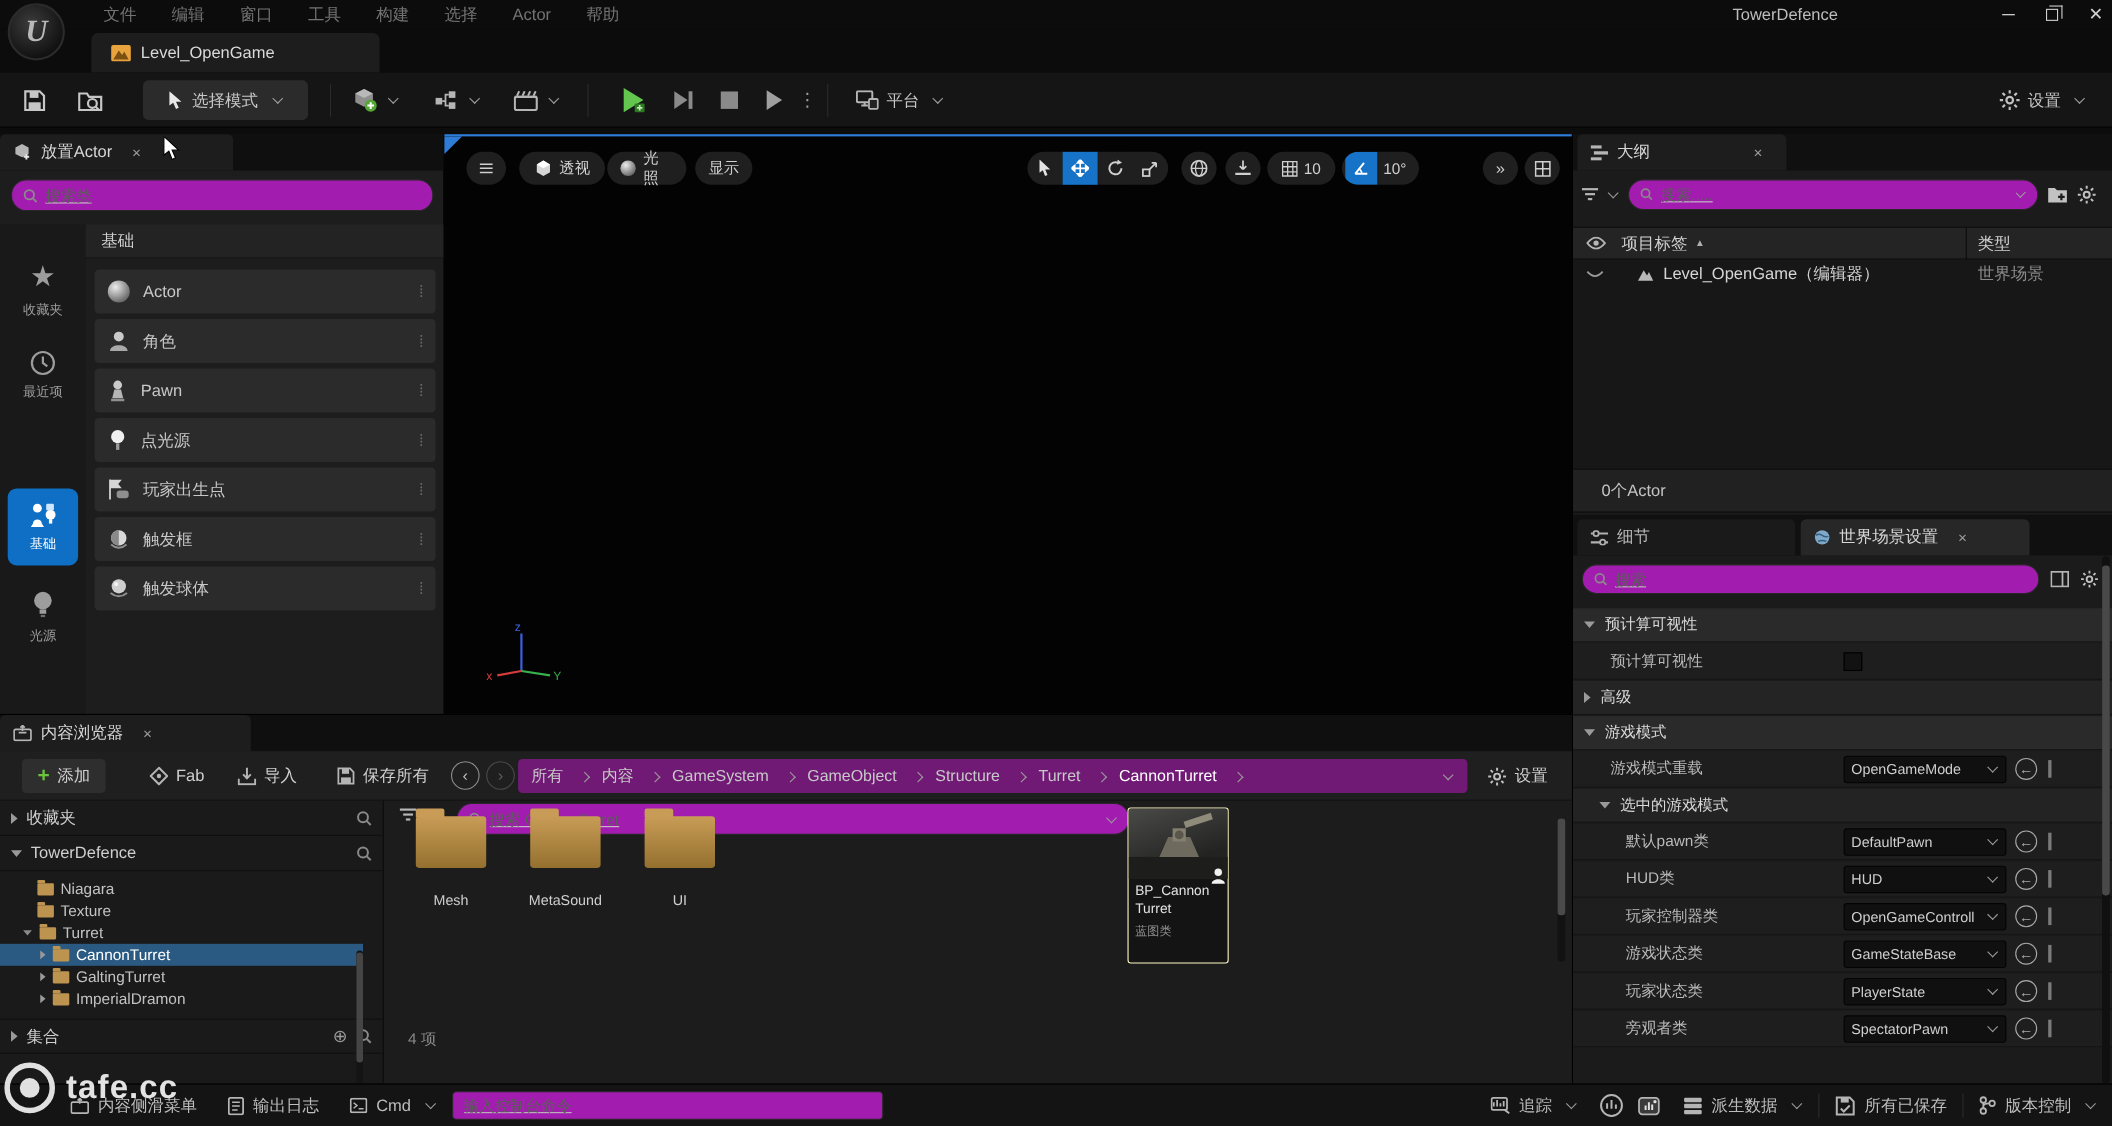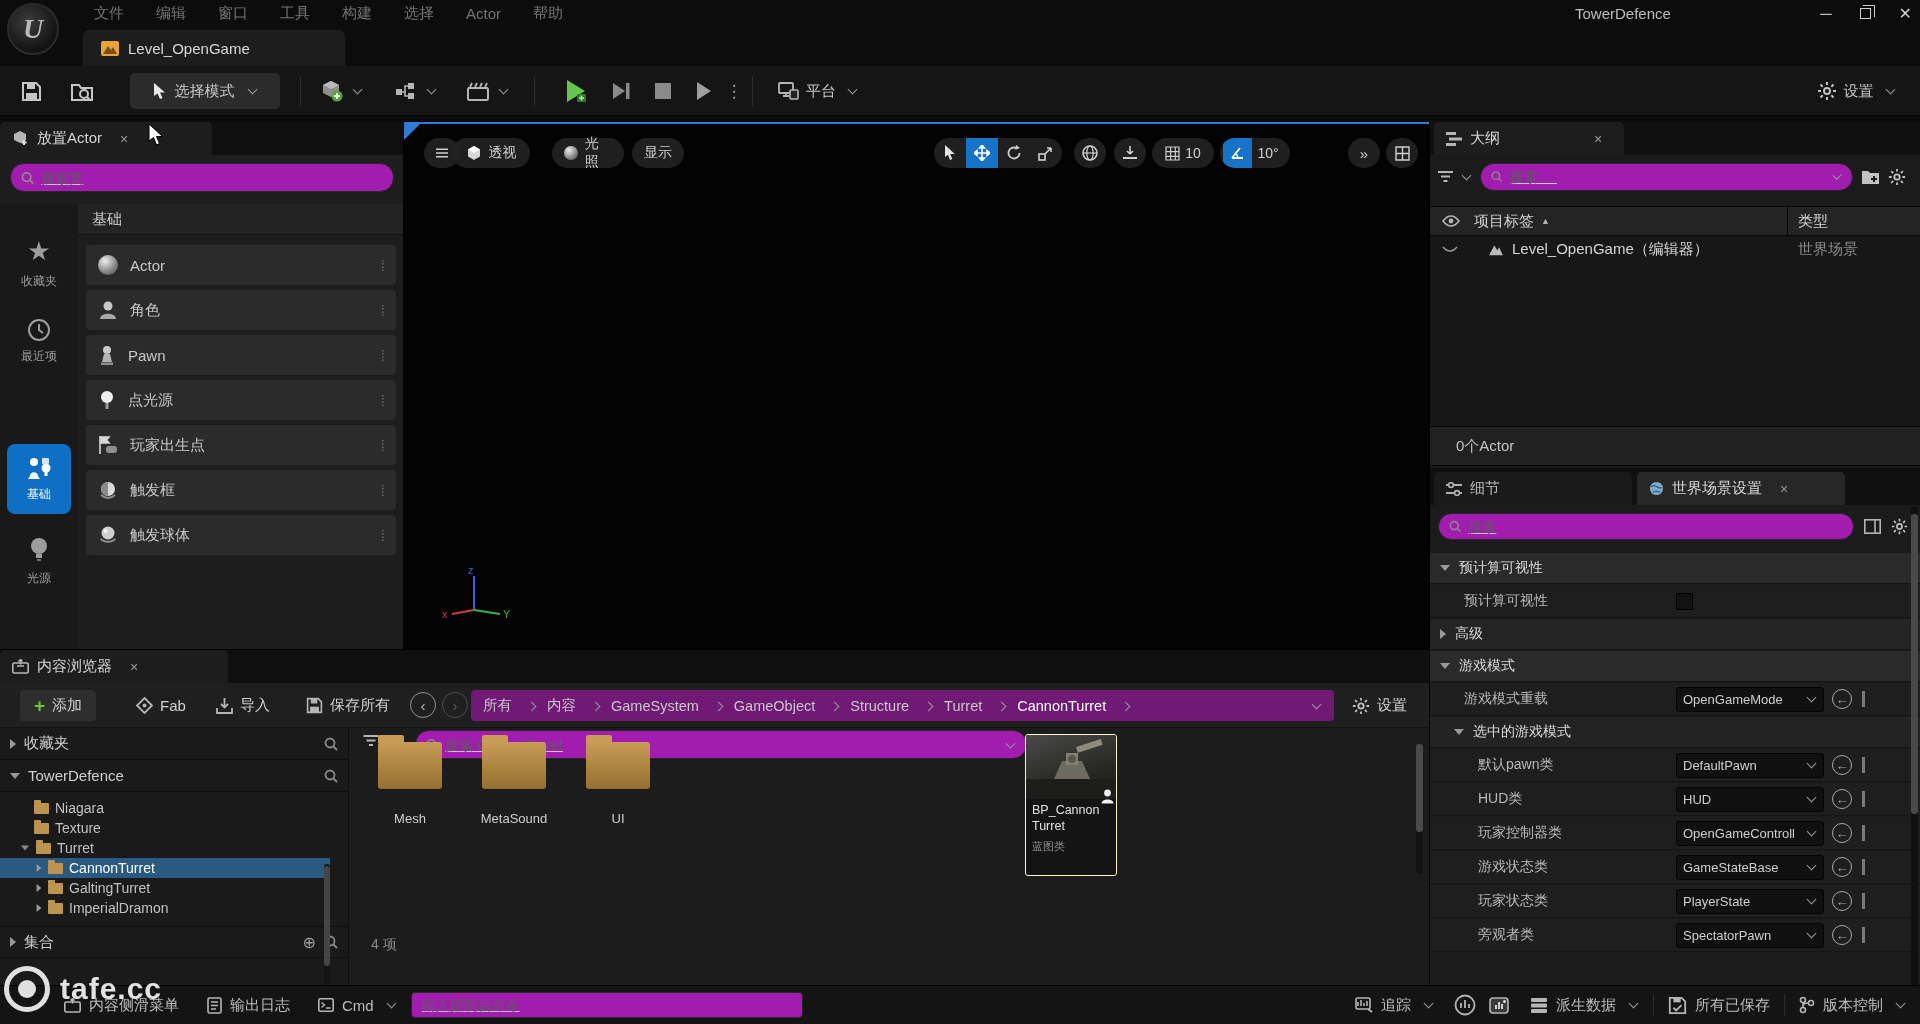--- a/index.html
+++ b/index.html
@@ -421,21 +421,21 @@
   </svg>
 
   <div id="viewport">
     <div class="corner"></div>
 
     <div class="vp-pill" style="left:20px; width:36px;">
       <svg width="16" height="12" viewBox="0 0 16 12">
         <path d="M0 1 h16 M0 6 h16 M0 11 h16" stroke="#cfcfcf" stroke-width="1.8"></path>
       </svg>
     </div>
-    <div class="vp-pill" style="left:48px; width:78px;">
+    <div class="vp-pill" style="left:68px; width:78px;">
       <svg width="16" height="16" viewBox="0 0 16 16">
         <path d="M8 1 L14 4.5 L14 11.5 L8 15 L2 11.5 L2 4.5 Z" fill="#d6d6d6"></path>
         <path d="M8 1 L14 4.5 L8 8 L2 4.5 Z" fill="#fff"></path>
       </svg>
       <span>透视</span>
     </div>
     <div class="vp-pill" style="left:148px; width:72px;">
       <span class="orb" style="width:14px; height:14px;"></span>
       <span>光照</span>
     </div>

